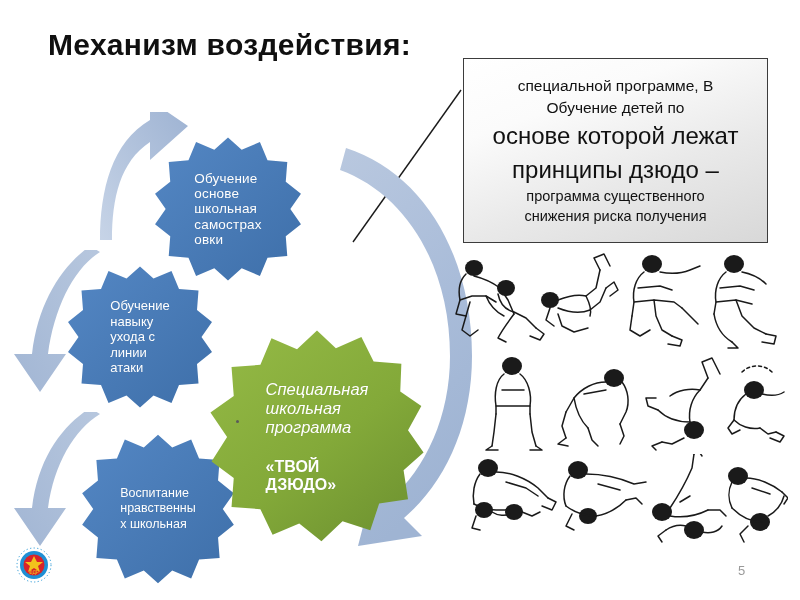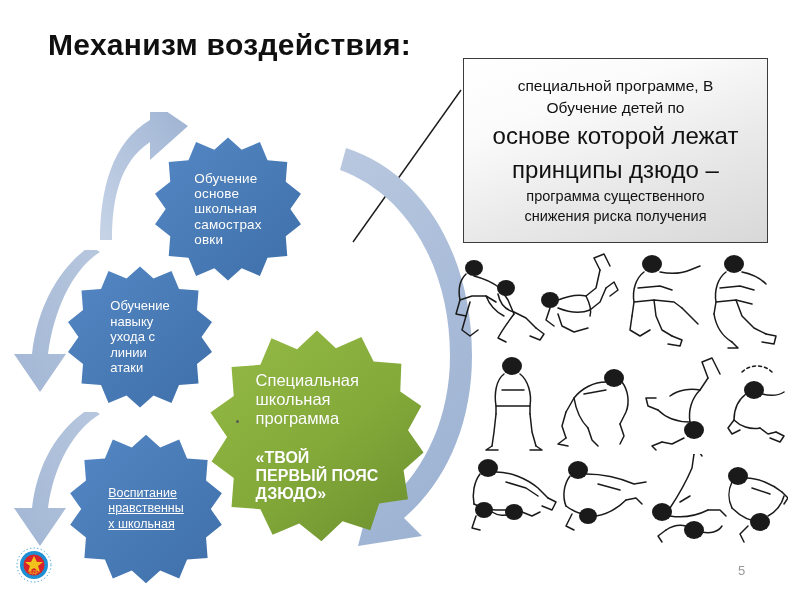--- a/index.html
+++ b/index.html
@@ -76,27 +76,27 @@
     padding: 0 6px;
     text-shadow: 0 0 1px rgba(0,0,0,0.10);
   }
 
   #gear-basics   { left: 148px; top: 133px; width: 160px; height: 152px; }
   #gear-basics .gear-label { font-size: 13.5px; line-height: 1.14; letter-spacing: .2px; }
 
   #gear-evasion  { left: 62px;  top: 262px; width: 156px; height: 150px; }
   #gear-evasion .gear-label { font-size: 13px; line-height: 1.20; }
 
-  #gear-morals   { left: 62px;  top: 430px; width: 168px; height: 158px; text-decoration: underline; }
+  #gear-morals   { left: 74px;  top: 430px; width: 168px; height: 158px; }
   #gear-morals .gear-label { font-size: 12.5px; line-height: 1.22; }
 
   #gear-program  { left: 206px; top: 326px; width: 222px; height: 222px; }
   #gear-program .gear-label { font-size: 0; }
   .prog-top {
-    display: block; font-size: 16.5px; line-height: 1.17; font-weight: normal;
+    display: block; font-size: 16.5px; line-height: 1.17; font-weight: normal; font-style: italic;
   }
   .prog-bottom {
     display: block; font-size: 16px; line-height: 1.14; font-weight: bold;
     margin-top: 20px;
   }
   #program-dot {
     position: absolute;
     left: 236px; top: 420px;
     width: 3px; height: 3px;
     background: #5a5a5a;
@@ -298,21 +298,20 @@
         M100,4 L117,20 L140,10 L151,32 L176,34 L175,59 L194,72 L182,94
         L196,114 L178,130 L182,156 L156,160 L148,184 L123,176 L104,194
         L84,178 L60,188 L49,165 L23,163 L25,137 L5,122 L19,100
         L4,78 L25,63 L23,37 L49,35 L59,11 L82,21 Z"></path>
     </svg>
     <div class="gear-label">
       <span class="prog-top">Специальная</span>
       <span class="prog-top">школьная</span>
       <span class="prog-top">программа</span>
       <span class="prog-bottom">«ТВОЙ</span>
-      <span class="prog-bottom" style="margin-top:0">ПЕРВЫЙ ПОЯС</span>
       <span class="prog-bottom" style="margin-top:0">ДЗЮДО»</span>
     </div>
   </div>
   <div id="program-dot"></div>
 
   <div id="judo-panel">
 
     <div class="judo-row" id="judo-row-1">
       <svg class="judo-fig" style="left:0px; width:96px;" viewBox="0 0 96 98">
         <g fill="none" stroke="#1a1a1a" stroke-width="1.5" stroke-linejoin="round" stroke-linecap="round">

